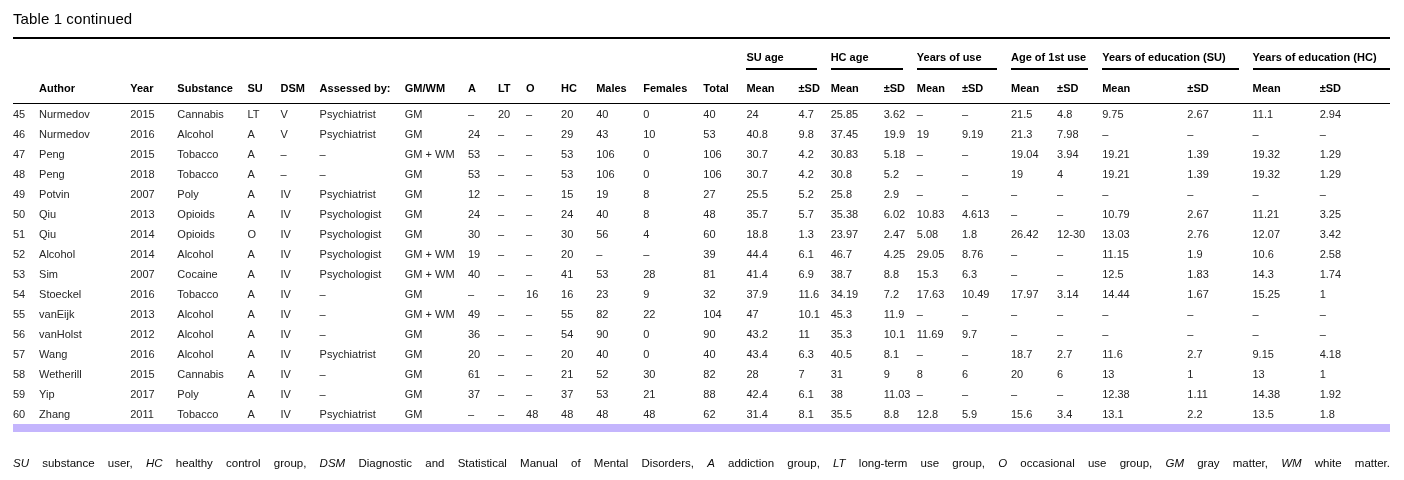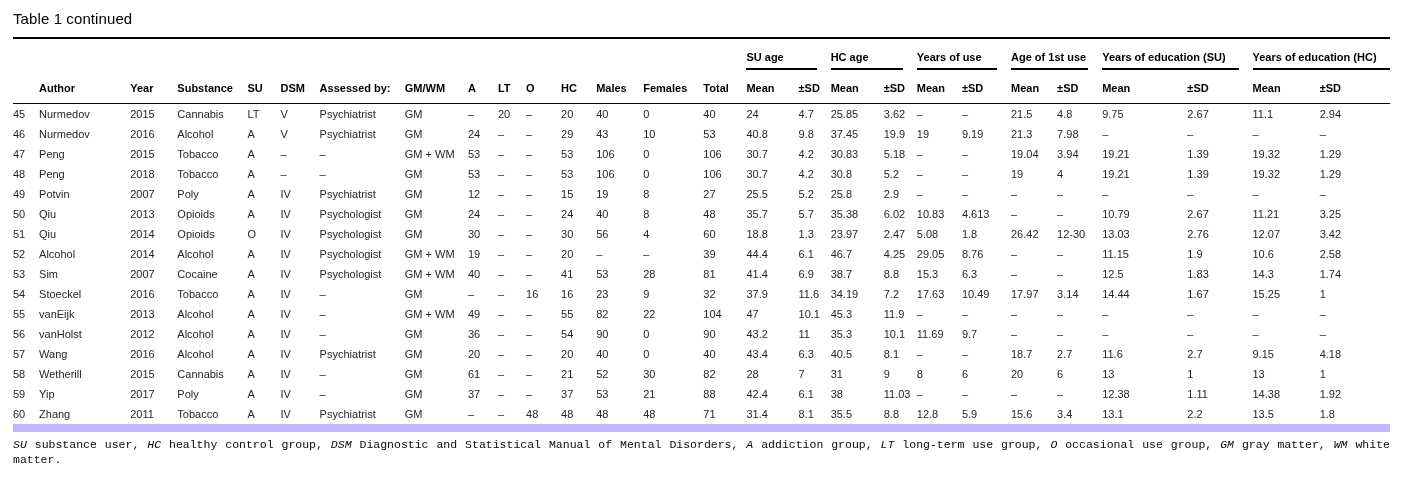--- a/index.html
+++ b/index.html
@@ -36,27 +36,26 @@
     font-size:11px;
     margin-left:36px;
   }
   tbody td{
     height:20px;line-height:20px;
     color:#262626;
     font-size:11px;
   }
   tbody td.num{color:#262626;}
   .footnote{
-    margin-top:5px;
+    margin-top:24px;
     font-size:11.5px;
     color:#0a0a0a;
     text-align:justify;
     text-align-last:justify;
     line-height:15px;
-    font-family:Liberation Mono, monospace;
   }
   .footnote em{font-style:italic;font-weight:400;}
 </style>
 </head>
 <body>
 
 <div class="page">
   <div class="title">
     <span class="bold">Table 1</span>
     <span>continued</span>
@@ -594,21 +593,21 @@
           <td>A</td>
           <td>IV</td>
           <td>Psychiatrist</td>
           <td>GM</td>
           <td>–</td>
           <td>–</td>
           <td>48</td>
           <td>48</td>
           <td>48</td>
           <td>48</td>
-          <td>71</td>
+          <td>62</td>
           <td>31.4</td>
           <td>8.1</td>
           <td>35.5</td>
           <td>8.8</td>
           <td>12.8</td>
           <td>5.9</td>
           <td>15.6</td>
           <td>3.4</td>
           <td>13.1</td>
           <td>2.2</td>

